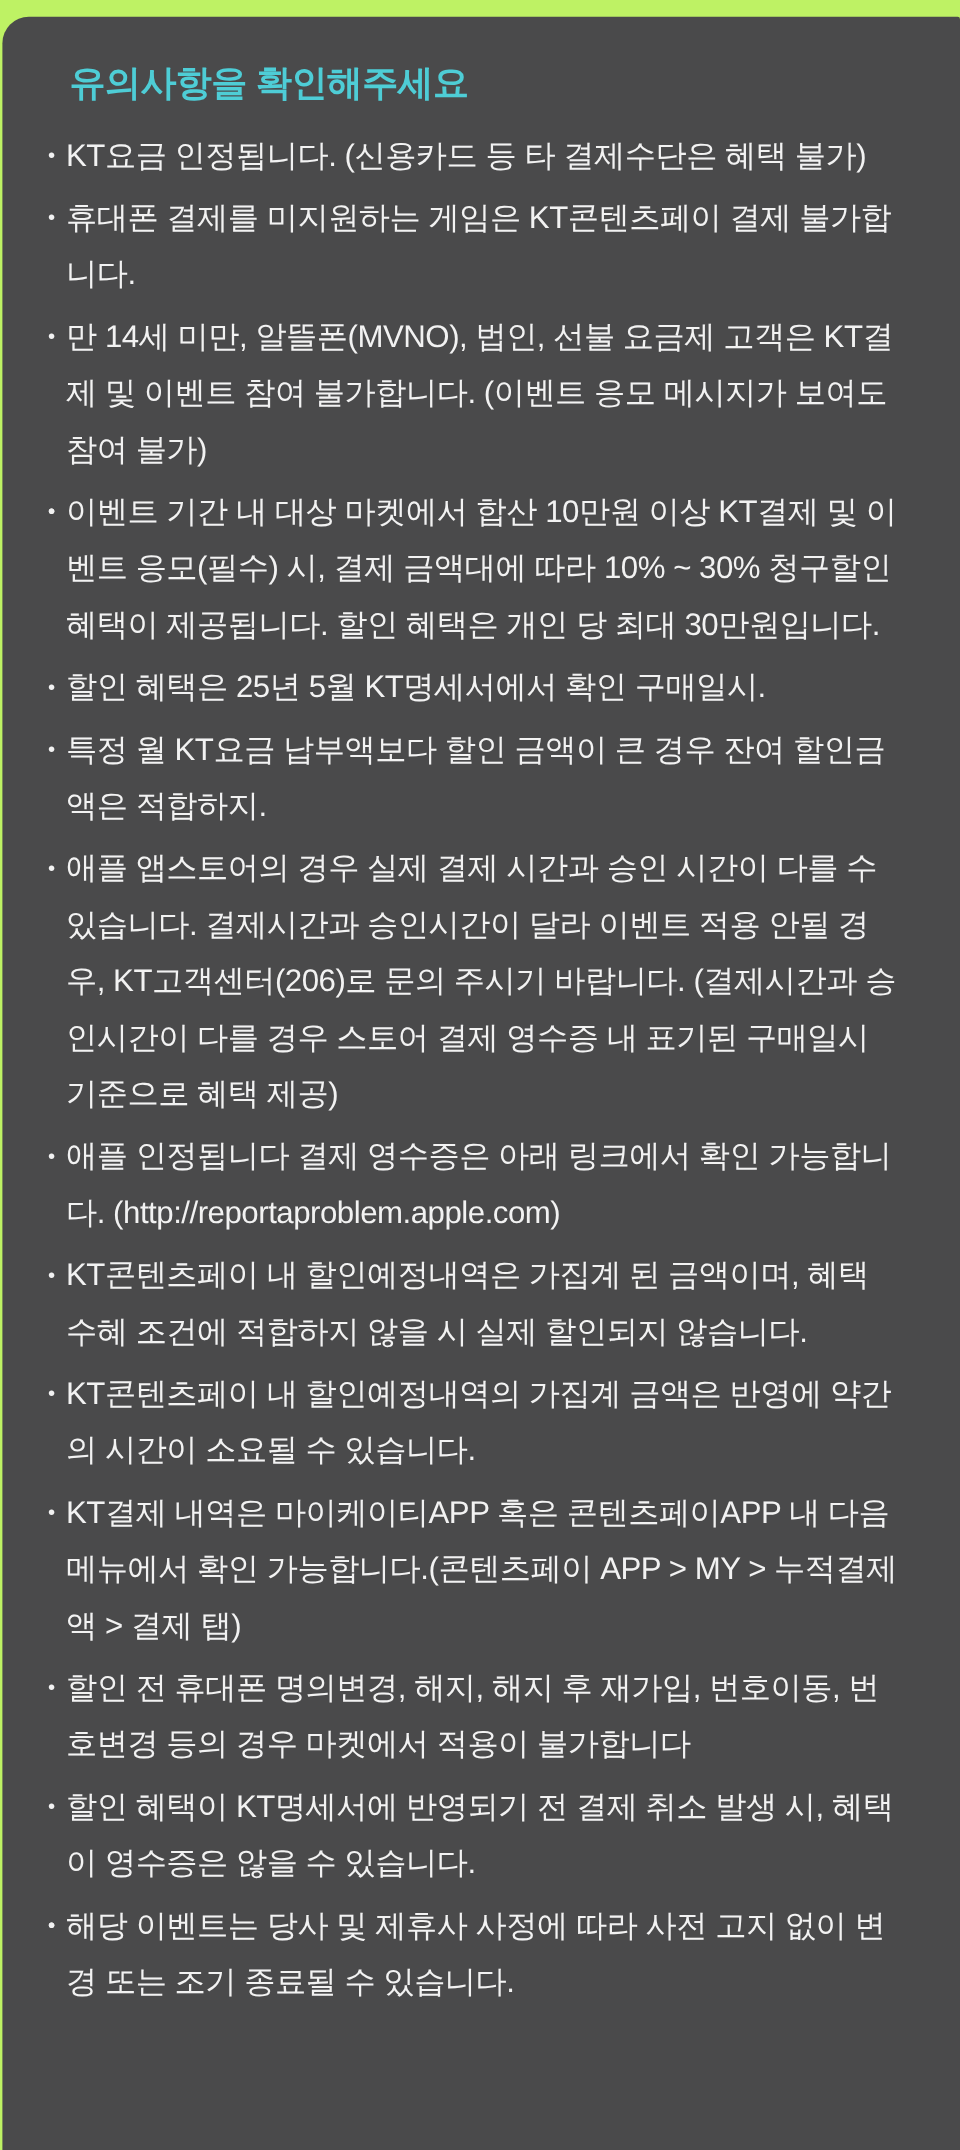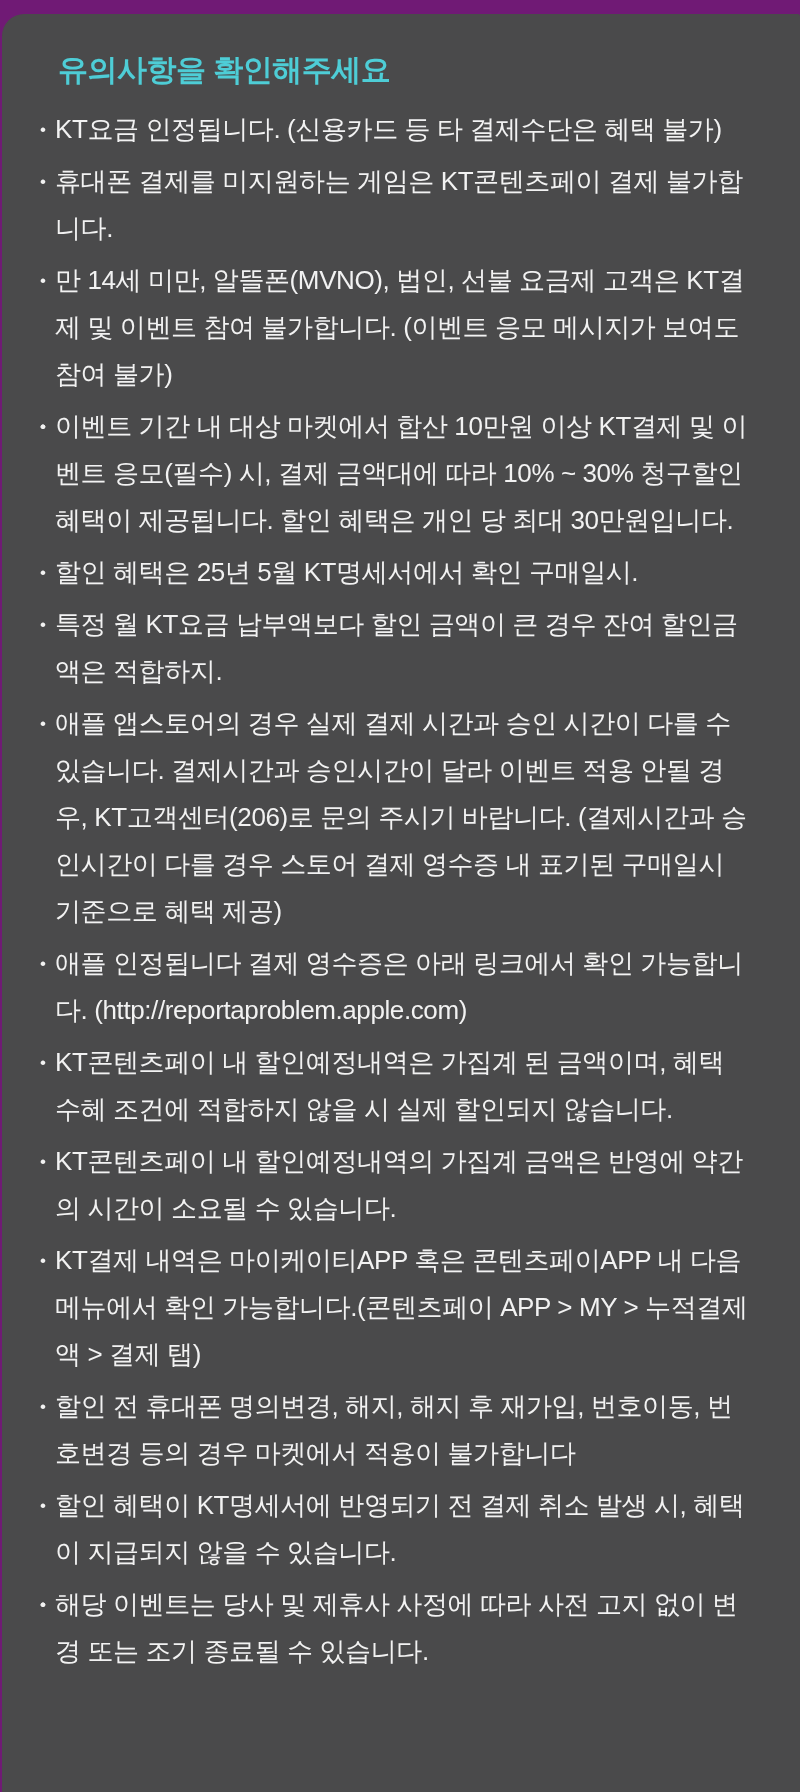--- a/index.html
+++ b/index.html
@@ -14,21 +14,21 @@
     width: 800px;
     height: 1792px;
     background: #ffffff;
     font-family: "Liberation Sans", "DejaVu Sans", sans-serif;
     overflow: hidden;
   }
   .page {
     position: relative;
     width: 800px;
     height: 1792px;
-    background: #701a75;
+    background: #bef264;
   }
   .notice-panel {
     position: absolute;
     top: 14px;
     left: 2px;
     width: 798px;
     height: 1778px;
     background: var(--panel-bg);
     border-top-left-radius: 22px;
     border-top-right-radius: 2px;
@@ -80,18 +80,18 @@
         <li class="notice"><span class="dot">•</span></li>
         <li class="notice"><span class="dot">•</span><span>이벤트 기간 내 대상 마켓에서 합산 10만원 이상 KT결제 및 이벤트 응모(필수) 시, 결제 금액대에 따라 10% ~ 30% 청구할인 혜택이 제공됩니다. 할인 혜택은 개인 당 최대 30만원입니다.</span></li>
         <li class="notice"><span class="dot">•</span><span>할인 혜택은 25년 5월 KT명세서에서 확인 구매일시.</span></li>
         <li class="notice"><span class="dot">•</span><span>특정 월 KT요금 납부액보다 할인 금액이 큰 경우 잔여 할인금액은 적합하지.</span></li>
         <li class="notice"><span class="dot">•</span><span>애플 앱스토어의 경우 실제 결제 시간과 승인 시간이 다를 수 있습니다. 결제시간과 승인시간이 달라 이벤트 적용 안될 경우, KT고객센터(206)로 문의 주시기 바랍니다. (결제시간과 승인시간이 다를 경우 스토어 결제 영수증 내 표기된 구매일시 기준으로 혜택 제공)</span></li>
         <li class="notice"><span class="dot">•</span><span>애플 인정됩니다 결제 영수증은 아래 링크에서 확인 가능합니다. (http://reportaproblem.apple.com)</span></li>
         <li class="notice"><span class="dot">•</span><span>KT콘텐츠페이 내 할인예정내역은 가집계 된 금액이며, 혜택 수혜 조건에 적합하지 않을 시 실제 할인되지 않습니다.</span></li>
         <li class="notice"><span class="dot">•</span><span>KT콘텐츠페이 내 할인예정내역의 가집계 금액은 반영에 약간의 시간이 소요될 수 있습니다.</span></li>
         <li class="notice"><span class="dot">•</span><span>KT결제 내역은 마이케이티APP 혹은 콘텐츠페이APP 내 다음 메뉴에서 확인 가능합니다.(콘텐츠페이 APP &gt; MY &gt; 누적결제액 &gt; 결제 탭)</span></li>
         <li class="notice"><span class="dot">•</span><span>할인 전 휴대폰 명의변경, 해지, 해지 후 재가입, 번호이동, 번호변경 등의 경우 마켓에서 적용이 불가합니다</span></li>
-        <li class="notice"><span class="dot">•</span><span>할인 혜택이 KT명세서에 반영되기 전 결제 취소 발생 시, 혜택이 지급되지 않을 수 있습니다.</span></li>
+        <li class="notice"><span class="dot">•</span><span>할인 혜택이 KT명세서에 반영되기 전 결제 취소 발생 시, 혜택이 영수증은 않을 수 있습니다.</span></li>
         <li class="notice"><span class="dot">•</span></li>
         <li class="notice"><span class="dot">•</span><span>해당 이벤트는 당사 및 제휴사 사정에 따라 사전 고지 없이 변경 또는 조기 종료될 수 있습니다.</span></li>
       </ul>
   </section>
 </div>
 
 </body></html>

